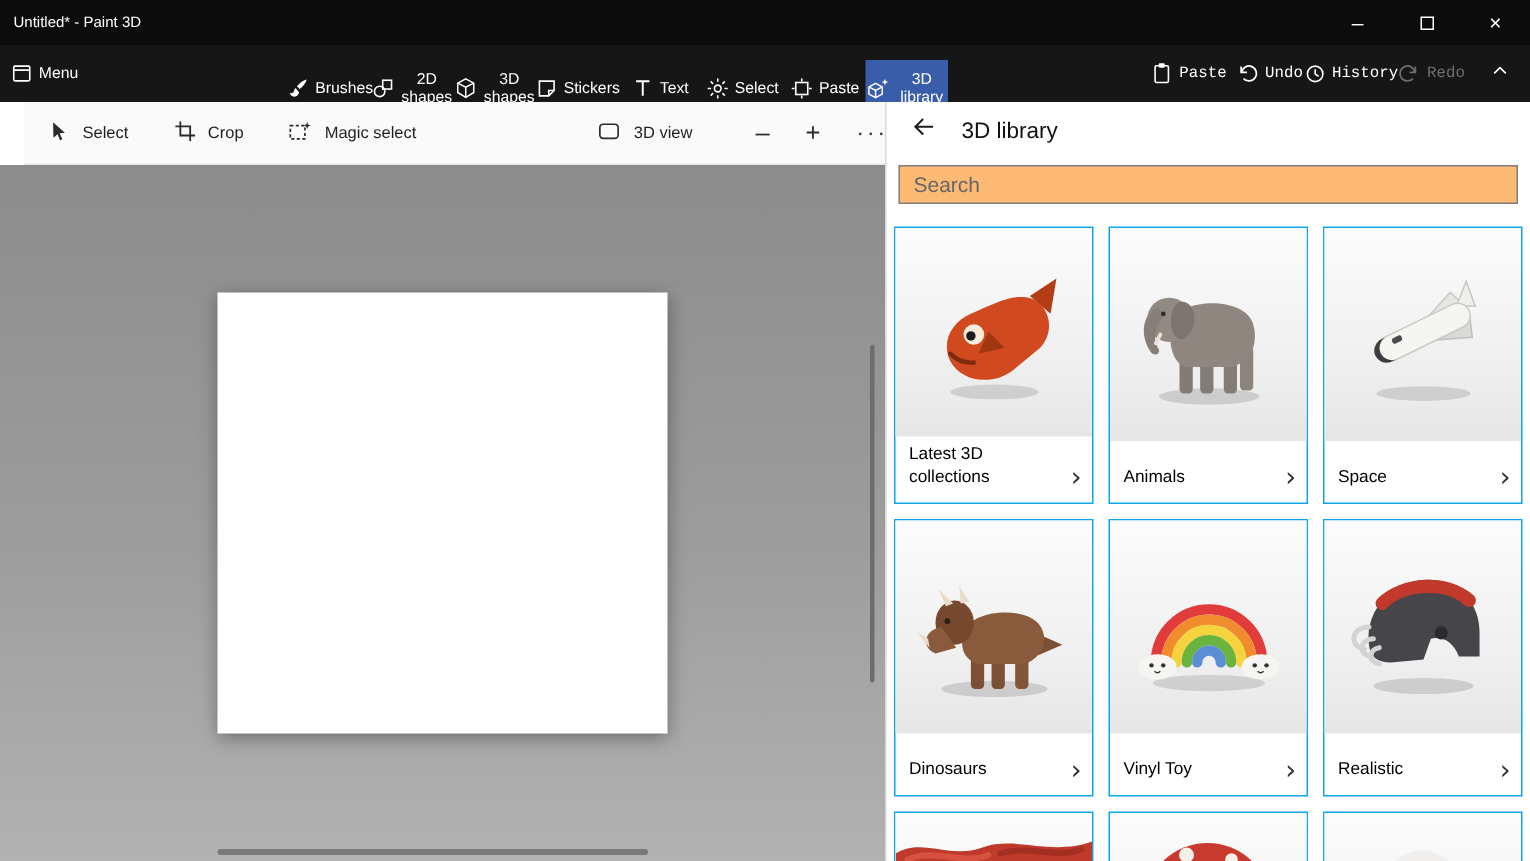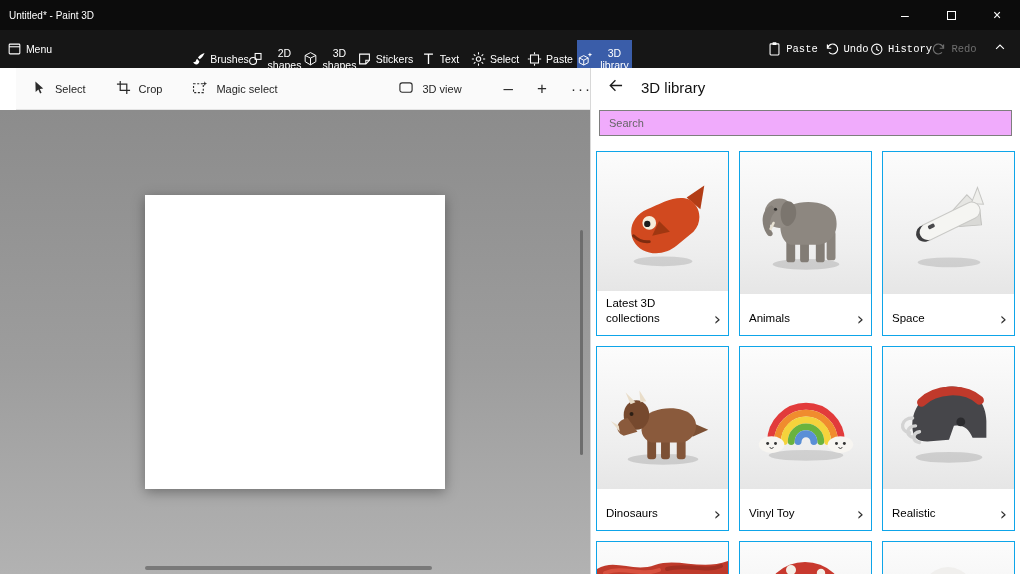--- a/index.html
+++ b/index.html
@@ -41,21 +41,21 @@
   .workspace { position:absolute; top:110px; left:0; width:590px; height:464px; background:linear-gradient(180deg,#8c8c8c 0%,#9d9d9d 55%,#b2b2b2 100%); }
   .canvas-doc { position:absolute; left:145px; top:85px; width:300px; height:294px; background:#fff; box-shadow:0 3px 12px rgba(0,0,0,0.35); }
   .v-scroll { position:absolute; right:7px; top:120px; width:3px; height:225px; background:#6d6d6d; border-radius:2px; cursor:pointer; }
   .h-scroll { position:absolute; left:145px; bottom:4px; width:287px; height:4px; background:#797979; border-radius:2px; cursor:pointer; }
 
   
   .panel { position:absolute; top:68px; left:590px; width:430px; height:506px; background:#fff; border-left:1px solid #d8d8d8; overflow:hidden; }
   .panel-header { display:flex; align-items:center; height:38px; padding:0 8px; gap:12px; }
   .back-btn { width:30px; height:30px; display:flex; align-items:center; justify-content:center; cursor:pointer; }
   .panel-title { font-size:15px; color:#111; }
-  .search-input { position:absolute; left:8px; top:42px; width:413px; height:26px; border:1px solid #7e7e7e; font-size:11px; padding:0 9px; font-family:inherit; color:#222; outline:none; background:#f0abfc; }
+  .search-input { position:absolute; left:8px; top:42px; width:413px; height:26px; border:1px solid #7e7e7e; font-size:14px; padding:0 9px; font-family:inherit; color:#222; outline:none; background:#fdba74; }
   .search-input::placeholder { color:#666; }
 
   .cards { position:absolute; top:83px; left:5px; width:420px; display:grid; grid-template-columns:repeat(3,133px); gap:10px; }
   .card { height:185px; background:#fff; border:1px solid #0ea5e9; display:flex; flex-direction:column; cursor:pointer; }
   .thumb { height:142px; background:linear-gradient(180deg,#fcfcfc 0%,#eeeeee 70%,#e6e6e6 100%); display:flex; align-items:center; justify-content:center; overflow:hidden; }
   .thumb svg { display:block; }
   .card-footer { flex:1; display:flex; align-items:flex-end; justify-content:space-between; padding:5px 7px 8px 9px; }
   .card-label { font-size:11.5px; line-height:1.35; color:#000; max-width:96px; }
   .card-chevron { font-size:18px; color:#333; line-height:0.9; font-family:"DejaVu Sans",sans-serif; }
 </style>

